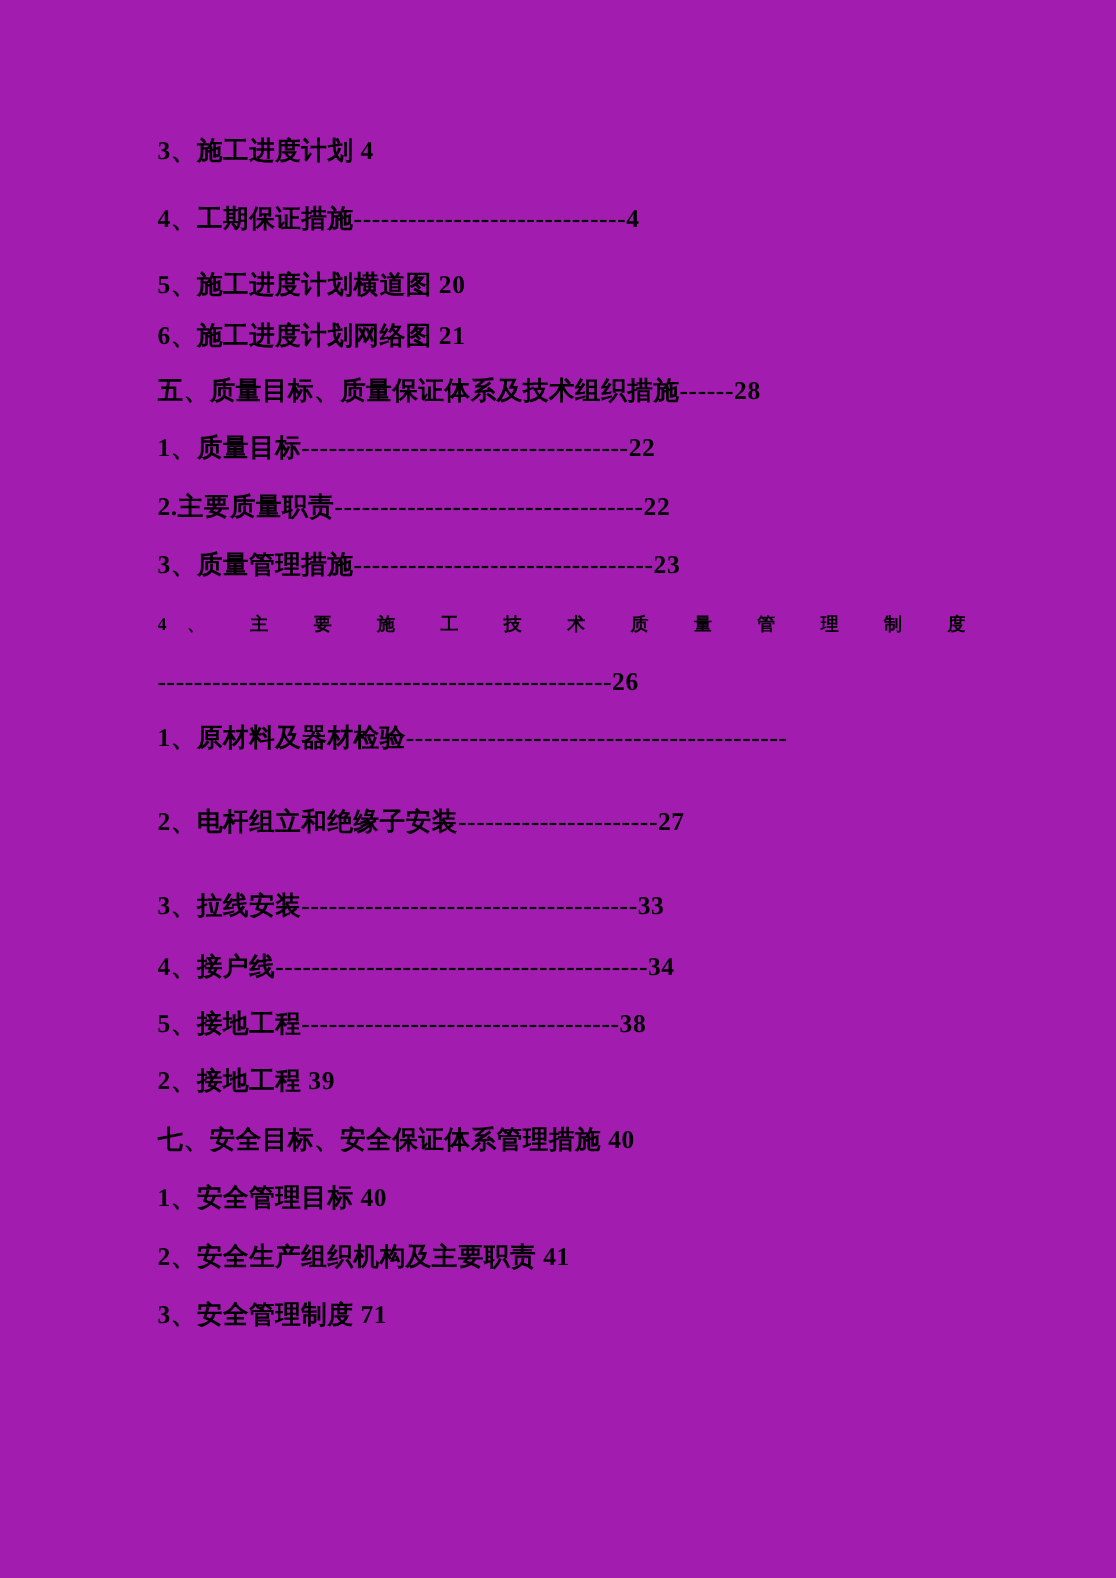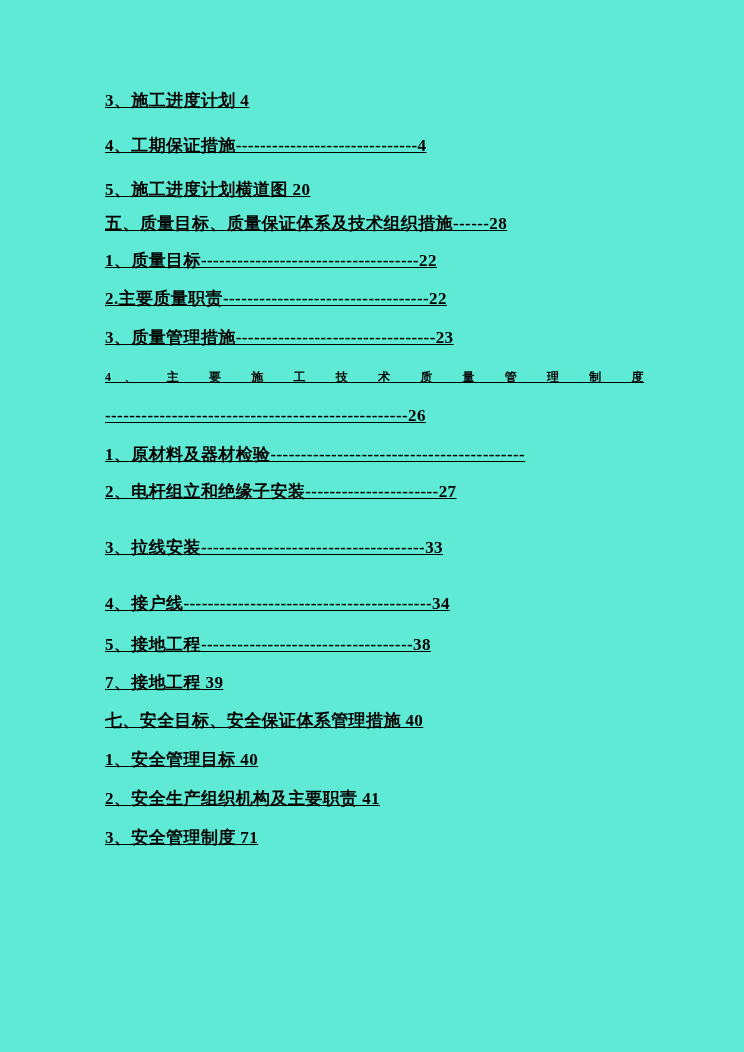--- a/index.html
+++ b/index.html
@@ -5,27 +5,26 @@
   html, body {
     margin: 0;
     padding: 0;
     background: #ffffff;
   }
   .page {
     position: relative;
     width: 744px;
     height: 1052px;
     margin: 0 auto;
-    background: #5eead4;
+    background: #a21caf;
     box-sizing: border-box;
     padding: 90px 100px 10px 105px;
     font-family: "Liberation Serif", "DejaVu Serif", serif;
     color: #000000;
     overflow: hidden;
-    text-decoration: underline;
   }
   .toc-list {
     width: 100%;
   }
   .toc-line {
     font-size: 17px;
     font-weight: bold;
     line-height: 22px;
     color: #000000;
     letter-spacing: 0.4px;
@@ -54,30 +53,31 @@
   }
 </style>
 </head>
 <body>
 
 <div class="page">
   <div class="toc-list">
       <div class="toc-line">3、施工进度计划 4</div>
       <div class="toc-line">4、工期保证措施------------------------------4</div>
       <div class="toc-line">5、施工进度计划横道图 20</div>
+      <div class="toc-line">6、施工进度计划网络图 21</div>
       <div class="toc-line">五、质量目标、质量保证体系及技术组织措施------28</div>
       <div class="toc-line">1、质量目标------------------------------------22</div>
       <div class="toc-line">2.主要质量职责----------------------------------22</div>
       <div class="toc-line">3、质量管理措施---------------------------------23</div>
       <div class="toc-line spread">4、 主 要 施 工 技 术 质 量 管 理 制 度</div>
       <div class="toc-line">--------------------------------------------------26</div>
       <div class="toc-line">1、原材料及器材检验------------------------------------------</div>
       <div class="toc-line">2、电杆组立和绝缘子安装----------------------27</div>
       <div class="toc-line">3、拉线安装-------------------------------------33</div>
       <div class="toc-line">4、接户线-----------------------------------------34</div>
       <div class="toc-line">5、接地工程-----------------------------------38</div>
-      <div class="toc-line">7、接地工程 39</div>
+      <div class="toc-line">2、接地工程 39</div>
       <div class="toc-line">七、安全目标、安全保证体系管理措施 40</div>
       <div class="toc-line">1、安全管理目标 40</div>
       <div class="toc-line">2、安全生产组织机构及主要职责 41</div>
       <div class="toc-line">3、安全管理制度 71</div>
     </div>
 </div>
 
 </body></html>

